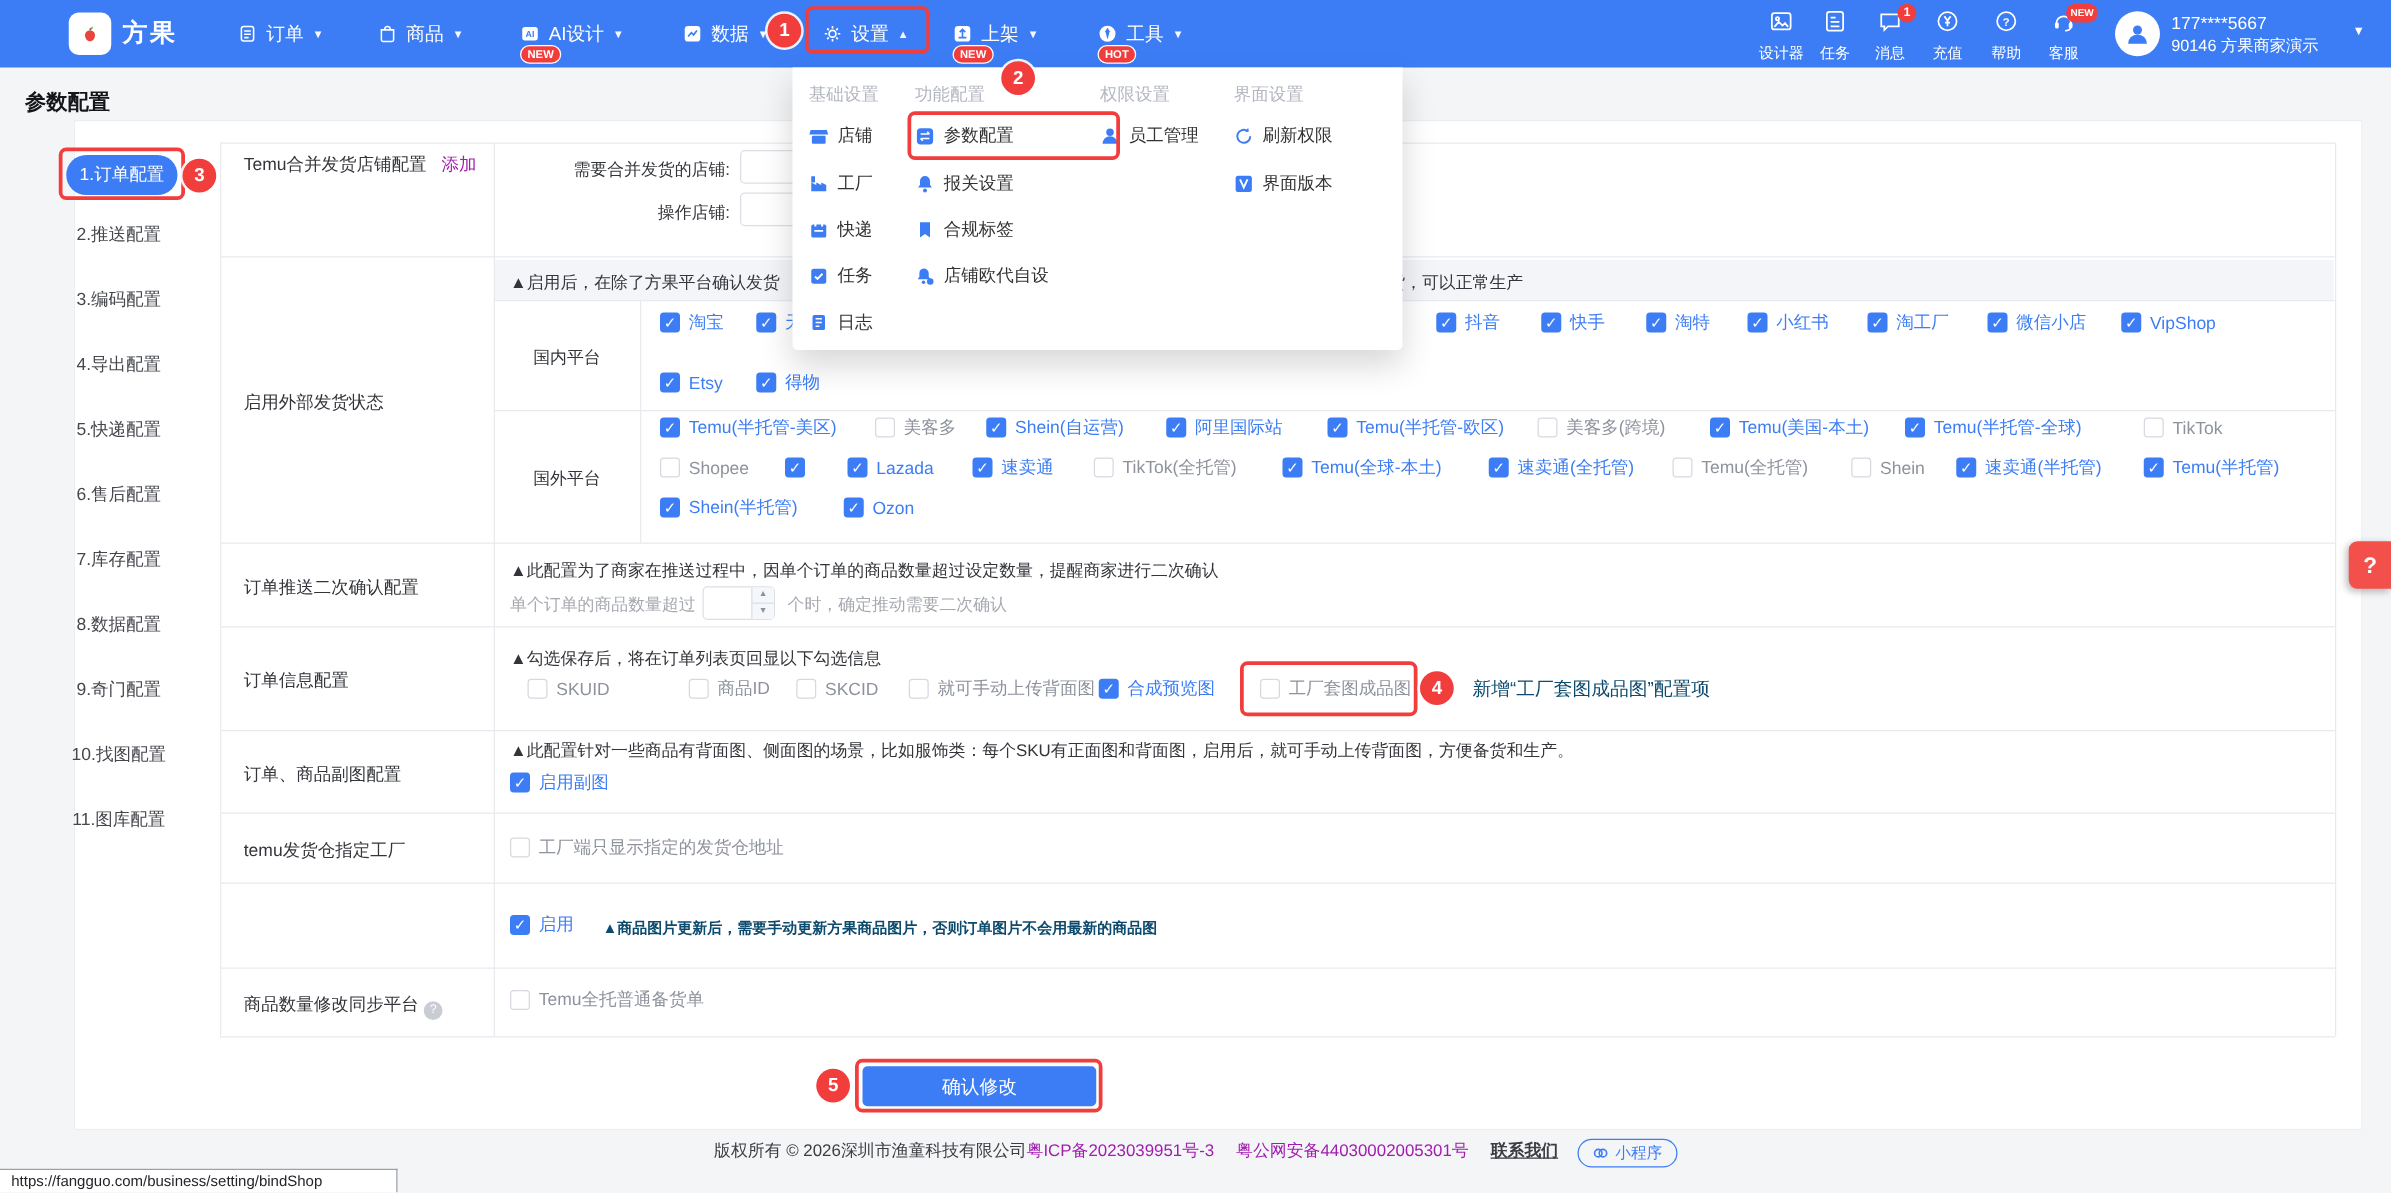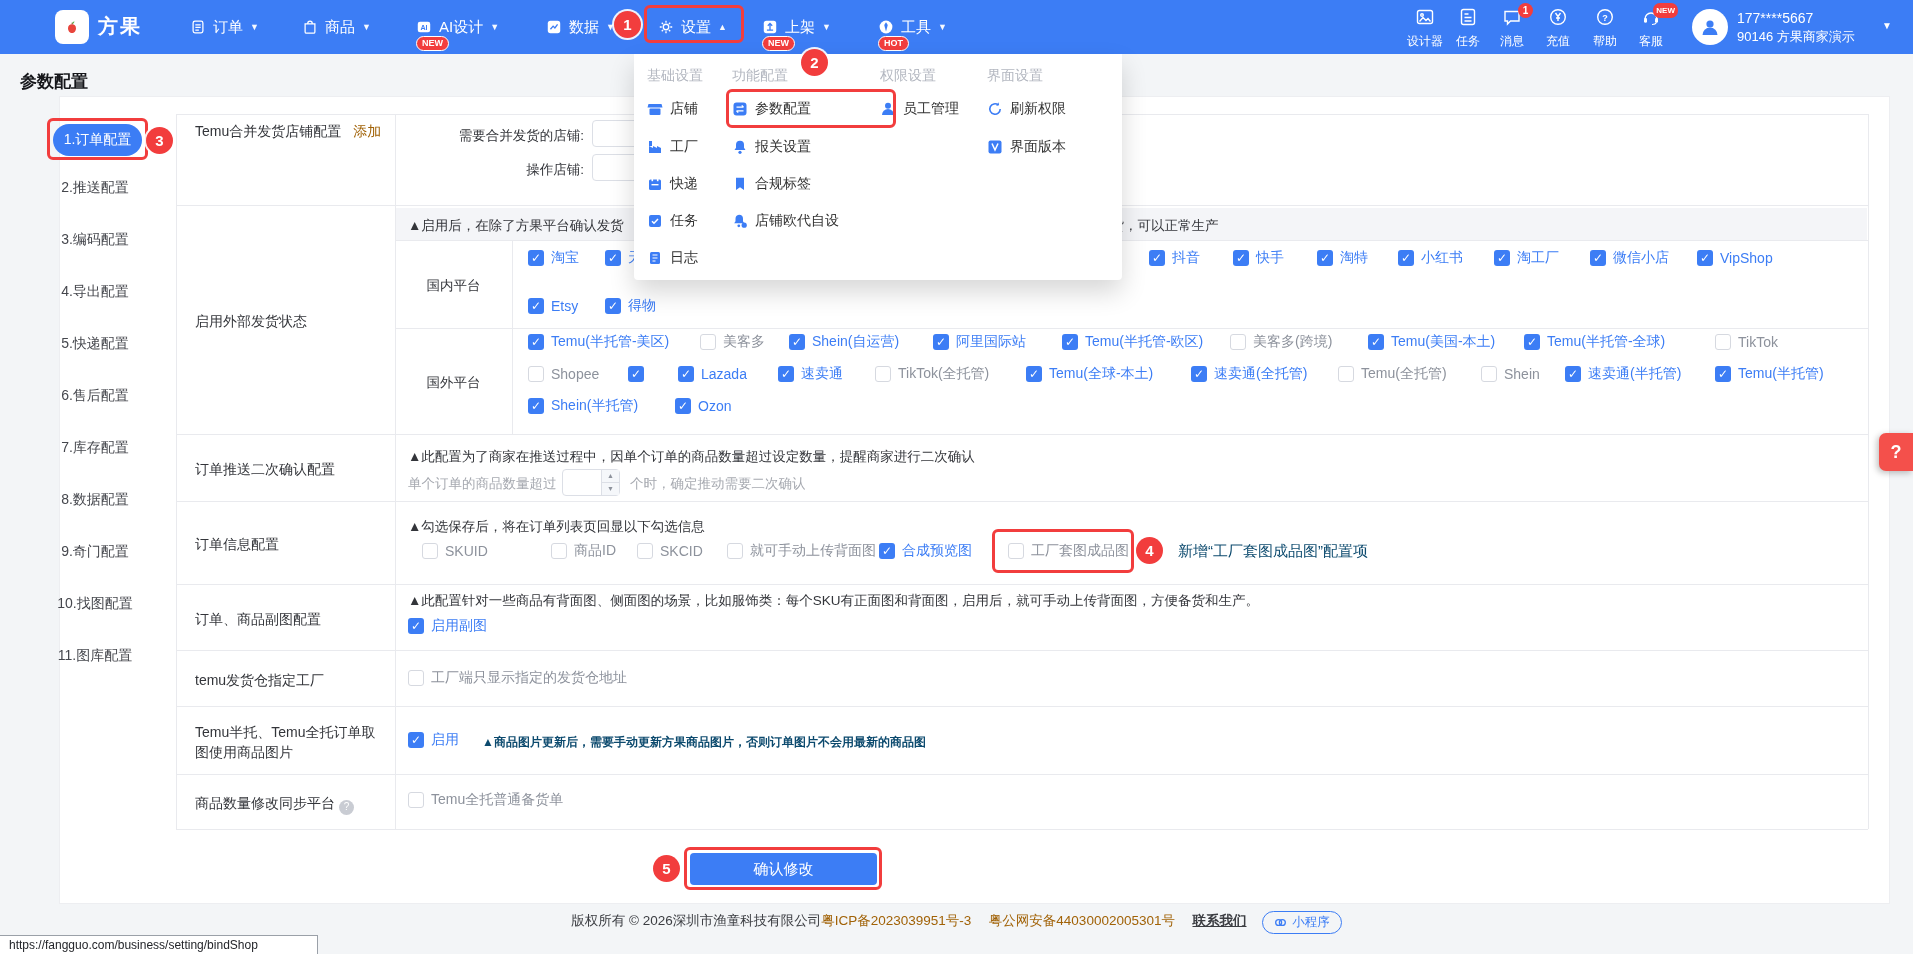--- a/index.html
+++ b/index.html
@@ -30,21 +30,21 @@
   .ptitle{position:absolute;left:20px;top:70px;font-size:17px;font-weight:bold;color:#15161a;z-index:2;}
   .side-pill{position:absolute;left:53px;top:124px;width:89px;height:32px;background:#3c7df5;color:#fff;border-radius:16px;font-size:14px;display:flex;align-items:center;justify-content:center;z-index:3;}
   .side-item{position:absolute;left:30px;width:130px;text-align:center;font-size:14px;color:#45474d;cursor:pointer;z-index:3;}
   .hl{position:absolute;height:1px;background:#e9eaee;z-index:2;}
   .vl{position:absolute;width:1px;background:#e9eaee;z-index:2;}
   .rlabel{position:absolute;left:195px;width:190px;font-size:14px;color:#33353a;z-index:3;line-height:20px;}
   .txt{position:absolute;white-space:nowrap;z-index:3;}
   .tip{font-size:13.5px;color:#33353a;}
   .gray{font-size:13.5px;color:#a6a9b0;}
   .redtxt{color:#0c4a6e;}
-  .link{color:#a16207;cursor:pointer;}
+  .link{color:#a21caf;cursor:pointer;}
   .warnbar{position:absolute;left:396px;top:208px;width:1471px;height:32px;background:#f4f5f8;z-index:2;}
   .cbi{position:absolute;display:flex;align-items:center;gap:7px;height:16px;font-size:14px;z-index:3;white-space:nowrap;}
   .cbx{width:16px;height:16px;border-radius:3px;box-sizing:border-box;flex:0 0 auto;}
   .cbx.on{background:#3c7df5;color:#fff;font-size:12px;text-align:center;line-height:16px;}
   .cbx.on::after{content:"✓";}
   .cbx.off{background:#fff;border:1.5px solid #d6d9e0;}
   .cbl.on{color:#3c7df5;}
   .cbl.off{color:#8d929c;}
   .inputbox{position:absolute;height:27px;width:180px;border:1px solid #dcdfe6;border-radius:4px;background:#fff;box-sizing:border-box;z-index:3;}
   .numbox{position:absolute;left:562px;top:469px;width:58px;height:27px;border:1px solid #dcdfe6;border-radius:4px;background:#fff;box-sizing:border-box;z-index:3;}
@@ -431,21 +431,20 @@
       <span class="cbx on"></span>
       <span class="cbl on">启用副图</span>
     </span>
 
   <div class="rlabel" style="top:670px;">temu发货仓指定工厂</div>
   <span class="cbi" style="left:408px;top:670px;">
       <span class="cbx off"></span>
       <span class="cbl off">工厂端只显示指定的发货仓地址</span>
     </span>
 
-  <div class="rlabel" style="top:722px;">Temu半托、Temu全托订单取图使用商品图片</div>
   <span class="cbi" style="left:408px;top:732px;">
       <span class="cbx on"></span>
       <span class="cbl on">启用</span>
     </span>
   <div class="txt redtxt" style="left:482px;top:734px;font-size:12px;font-weight:bold;">▲商品图片更新后，需要手动更新方果商品图片，否则订单图片不会用最新的商品图</div>
 
   <div class="rlabel" style="top:793px;">
     <span>商品数量修改同步平台</span><span class="qmark">?</span>
   </div>
   <span class="cbi" style="left:408px;top:792px;">

